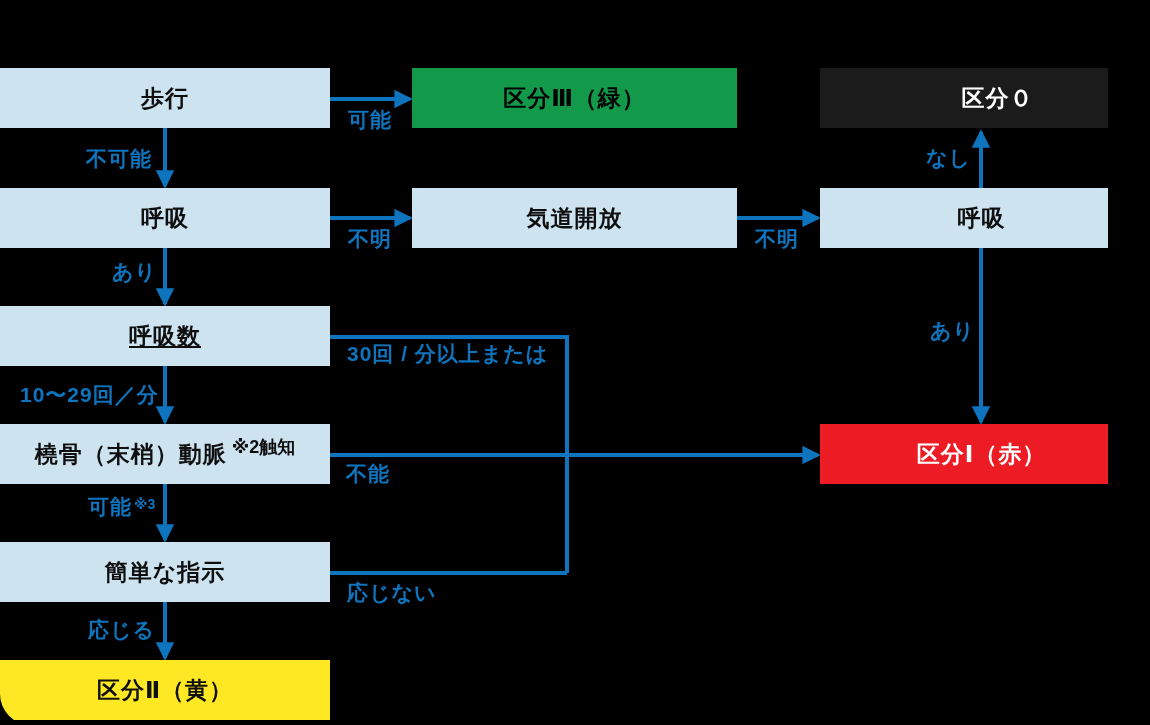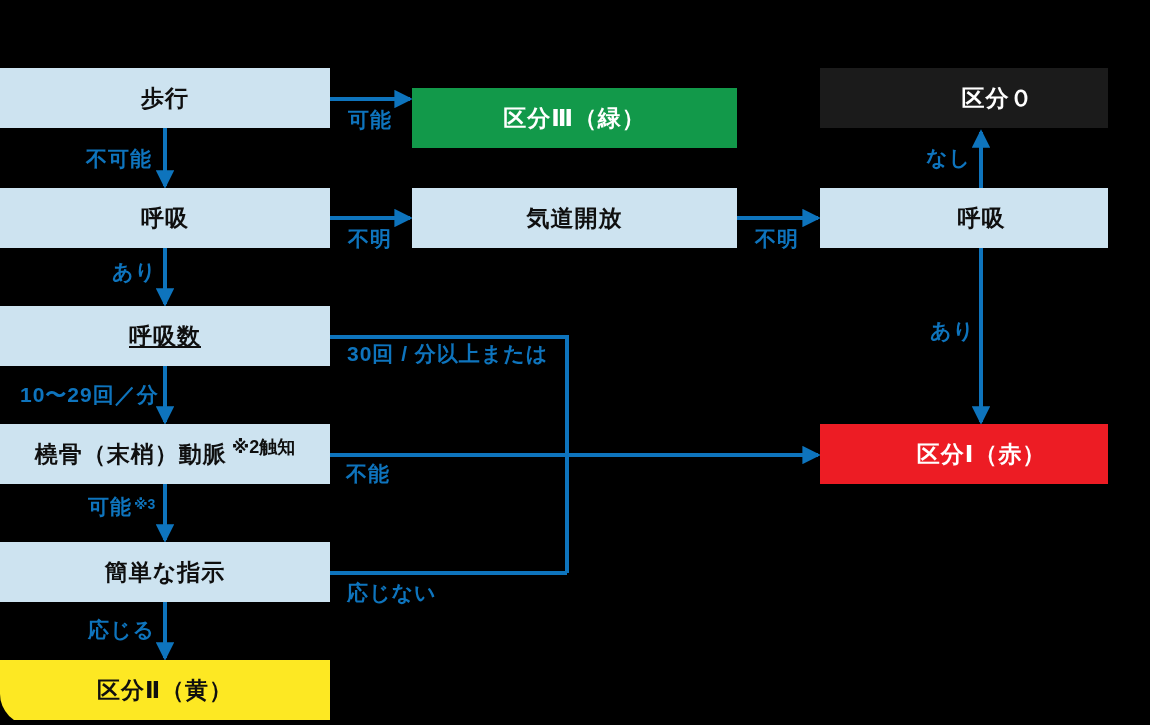--- a/index.html
+++ b/index.html
@@ -12,21 +12,21 @@
     border-radius:31px;
   }
   #edges{position:absolute;left:0;top:0;width:1150px;height:725px;z-index:1;}
   .node{
     position:absolute;z-index:2;
     display:flex;align-items:center;justify-content:center;
     font-weight:bold;font-size:23px;letter-spacing:1px;
     white-space:nowrap;
   }
   .node.blue{background:#cde3f0;color:#0f0f0f;}
-  .node.green{background:#12994a;color:#ffffff;margin-top:20px;}
+  .node.green{background:#12994a;color:#000000;}
   .node.dark{background:#1b1b1b;color:#ffffff;padding-left:16px;}
   .node.red{background:#ed1c24;color:#ffffff;}
   .node.yellow{background:#fde823;color:#0f0f0f;}
   .note-sup{font-size:18px;letter-spacing:0;margin-left:5px;position:relative;top:-7px;font-weight:bold;}
   .edge-label{
     position:absolute;z-index:2;
     color:#0e74bd;font-weight:bold;font-size:21px;
     white-space:nowrap;letter-spacing:1px;line-height:26px;
   }
   .edge-label .note-sup{font-size:14px;top:-5px;margin-left:2px;}

